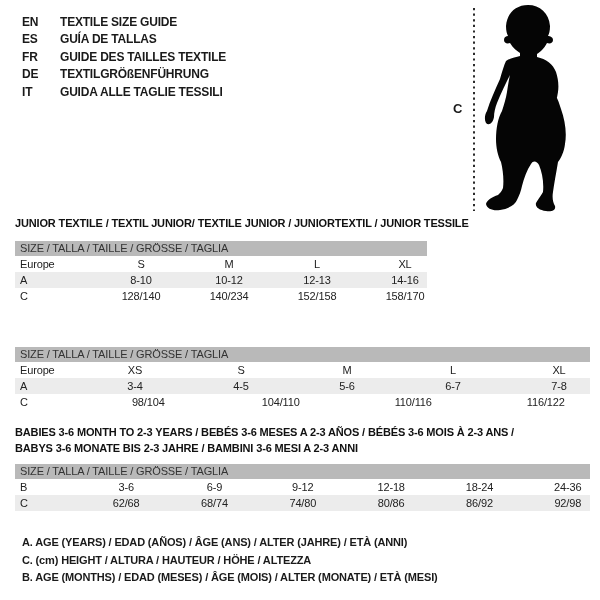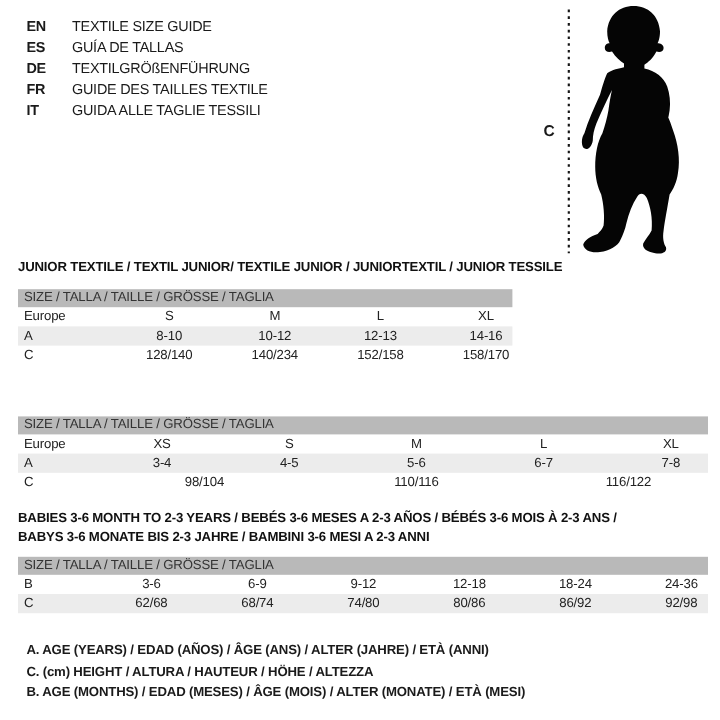--- a/index.html
+++ b/index.html
@@ -5,21 +5,21 @@
   * { margin:0; padding:0; box-sizing:border-box; }
   html,body { background:#ffffff; }
   .page {
     position:relative; width:600px; height:600px; background:#ffffff;
     font-family:"Liberation Sans", sans-serif; color:#1a1a1a; overflow:hidden;border-radius:32px;
   }
   
   .lang-block { position:absolute; left:22px; top:13px; }
   .lang-row { display:flex; height:17.5px; align-items:center; }
   .lang-code { width:38px; font-size:12px; font-weight:700; letter-spacing:-0.2px; }
-  .lang-label { font-size:12px; font-weight:400; letter-spacing:-0.2px; }
+  .lang-label { font-size:12px; font-weight:700; letter-spacing:-0.2px; }
   
   .figure { position:absolute; left:440px; top:0; width:160px; height:225px; }
   .figure svg { position:absolute; left:0; top:0; }
   .measure-label { position:absolute; left:13px; top:101px; font-size:13px; font-weight:700; }
   
   .tbl-title { position:absolute; left:15px; font-size:11px; font-weight:700; letter-spacing:-0.15px; color:#111; white-space:nowrap; }
   .tbl-title .subscript { font-size:8px; vertical-align:-2px; }
   .guide-table { position:absolute; left:15px; }
   .size-bar { height:15px; line-height:15px; background:#b9b9b9; color:#333;
               font-size:11px; padding-left:5px; letter-spacing:-0.15px; }
@@ -41,26 +41,26 @@
   <div class="lang-block">
     <div class="lang-row">
       <span class="lang-code">EN</span>
       <span class="lang-label">TEXTILE SIZE GUIDE</span>
     </div>
     <div class="lang-row">
       <span class="lang-code">ES</span>
       <span class="lang-label">GUÍA DE TALLAS</span>
     </div>
     <div class="lang-row">
+      <span class="lang-code">FR</span>
+      <span class="lang-label">GUIDE DES TAILLES TEXTILE</span>
+    </div>
+    <div class="lang-row">
       <span class="lang-code">DE</span>
       <span class="lang-label">TEXTILGRÖßENFÜHRUNG</span>
-    </div>
-    <div class="lang-row">
-      <span class="lang-code">FR</span>
-      <span class="lang-label">GUIDE DES TAILLES TEXTILE</span>
     </div>
     <div class="lang-row">
       <span class="lang-code">IT</span>
       <span class="lang-label">GUIDA ALLE TAGLIE TESSILI</span>
     </div>
   </div>
 
   <div class="figure">
     <svg width="160" height="225" viewBox="0 0 160 225">
       <line x1="34" y1="8" x2="34" y2="211" stroke="#151515" stroke-width="1.8" stroke-dasharray="2.2 3.4"></line>
@@ -157,20 +157,21 @@
       <div class="tlabel">A</div>
       <div class="tcell">3-4</div>
       <div class="tcell">4-5</div>
       <div class="tcell">5-6</div>
       <div class="tcell">6-7</div>
       <div class="tcell">7-8</div>
     </div>
     <div class="trow">
       <div class="tlabel">C</div>
       <div class="tcell">98/104</div>
+      <div class="tcell">104/110</div>
       <div class="tcell">110/116</div>
       <div class="tcell">116/122</div>
     </div>
   </div>
 
   <div class="tbl-title" style="top:426px;">BABIES 3-6 MONTH TO 2-3 YEARS / BEBÉS 3-6 MESES A 2-3 AÑOS / BÉBÉS 3-6 MOIS À 2-3 ANS /</div>
   <div class="tbl-title" style="top:442px;">BABYS 3-6 MONATE BIS 2-3 JAHRE / BAMBINI 3-6 MESI A 2-3 ANNI</div>
   <div class="guide-table t3" style="top:464px; width:575px;">
     <div class="size-bar">SIZE / TALLA / TAILLE / GRÖSSE / TAGLIA</div>
     <div class="trow">

